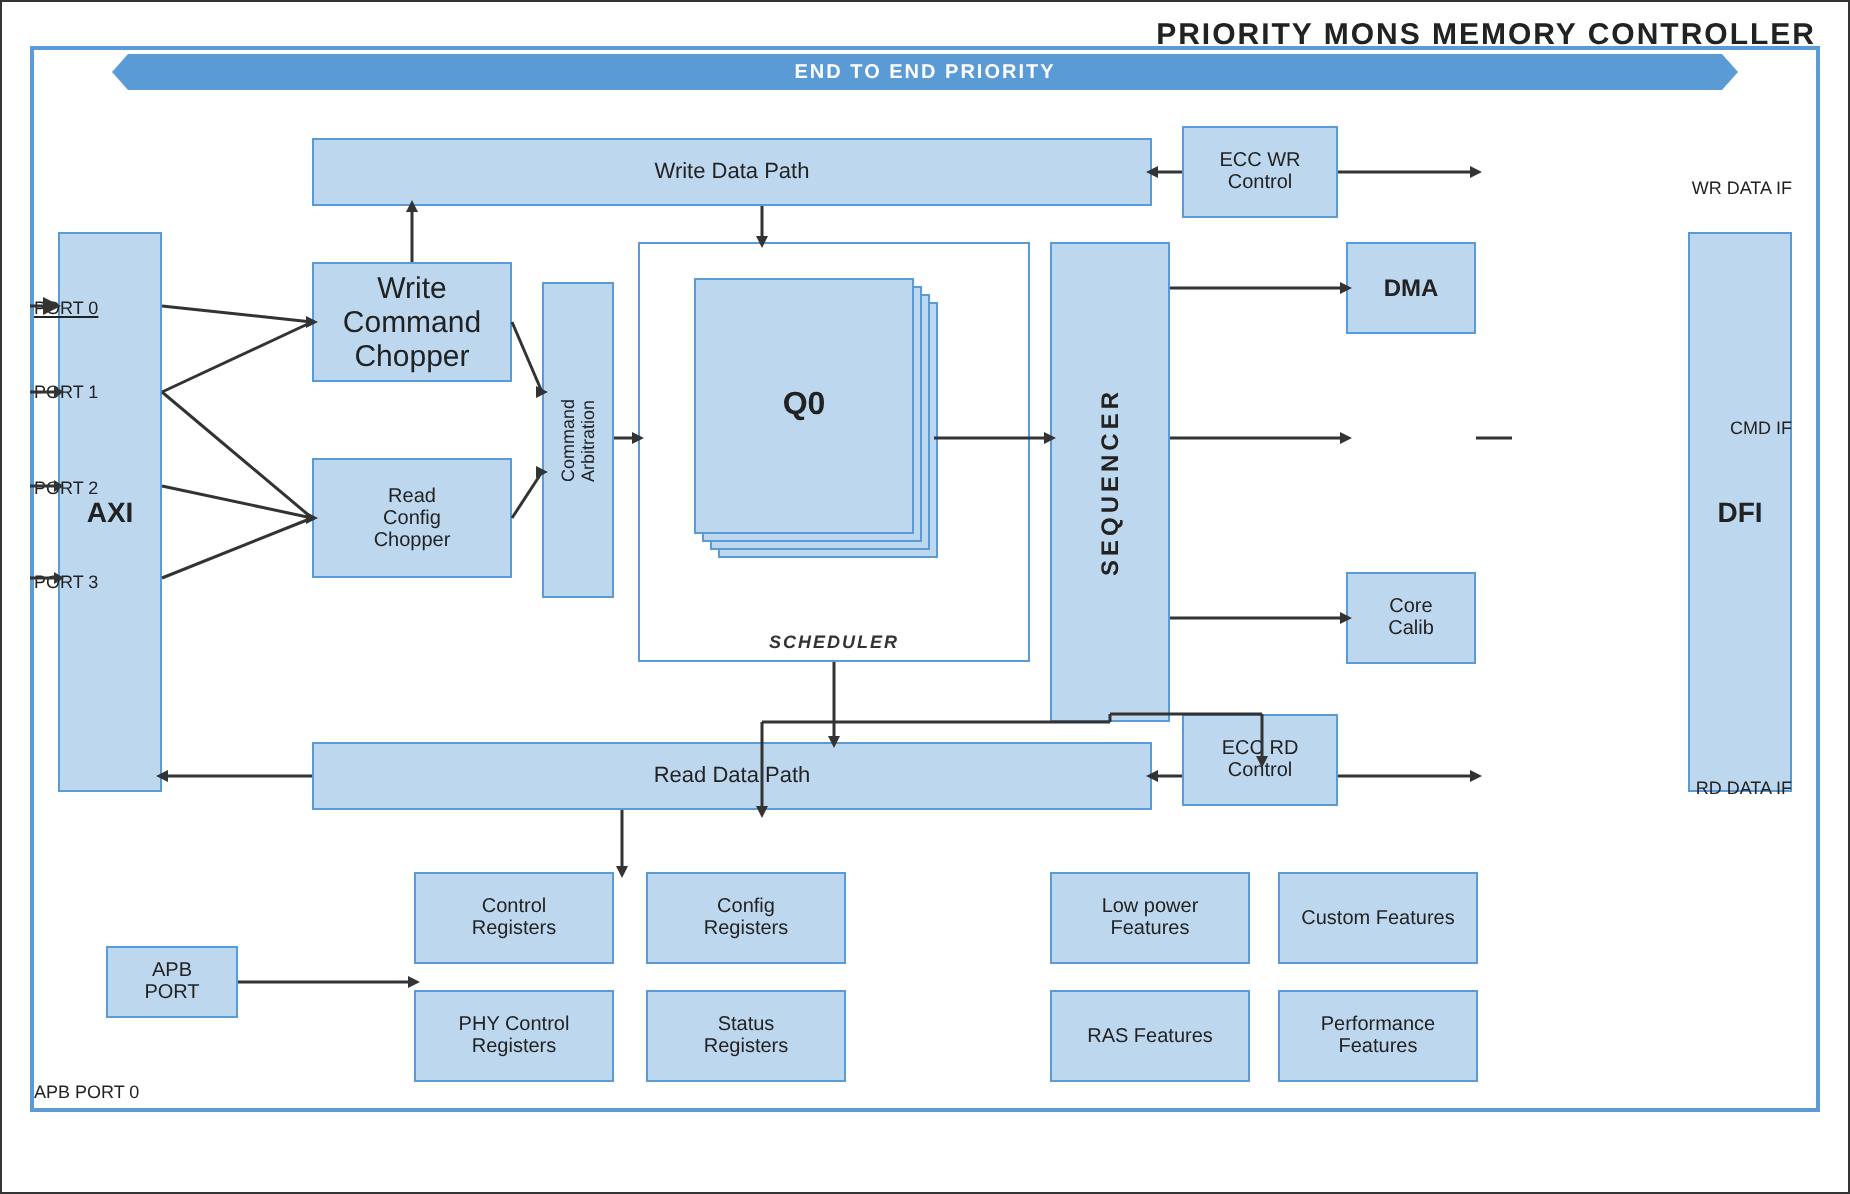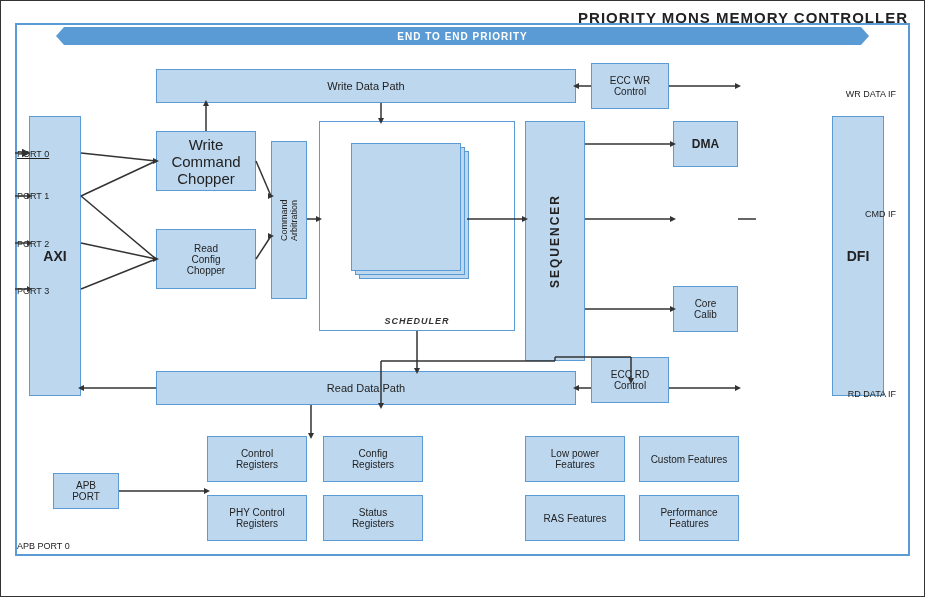--- a/index.html
+++ b/index.html
@@ -68,21 +68,21 @@
       align-items: center;
       justify-content: center;
       font-size: 14px;
       font-weight: bold;
       color: #222;
     }
     
     .block-dfi {
       position: absolute;
       top: 115px;
-      right: 40px;
+      right: 28px;
       width: 52px;
       height: 280px;
       background: #bdd7ee;
       border: 1.5px solid #5b9bd5;
       display: flex;
       align-items: center;
       justify-content: center;
       font-size: 14px;
       font-weight: bold;
       color: #222;
@@ -493,20 +493,23 @@
   </div>
 
   <div class="block-scheduler-outer">
     <div class="scheduler-label">SCHEDULER</div>
   </div>
 
   <div style="position:absolute;top:138px;left:346px;width:128px;height:148px;">
     <div class="q0-sheet" style="top:12px;left:12px;width:110px;height:128px;"></div>
     <div class="q0-sheet" style="position:absolute;top:8px;left:8px;width:110px;height:128px;"></div>
     <div class="q0-sheet" style="position:absolute;top:4px;left:4px;width:110px;height:128px;"></div>
+    <div class="q0-sheet" style="position:absolute;top:0px;left:0px;width:110px;height:128px;justify-content:center;align-items:center;display:flex;">
+      <span style="font-size:16px;font-weight:bold;">Q0</span>
+    </div>
   </div>
 
   <div class="block-sequencer">SEQUENCER</div>
 
   <div class="block-dma">DMA</div>
 
   <div class="block-core-calib">
     <span style="white-space:pre-line;text-align:center;">Core
 Calib</span>
   </div>

